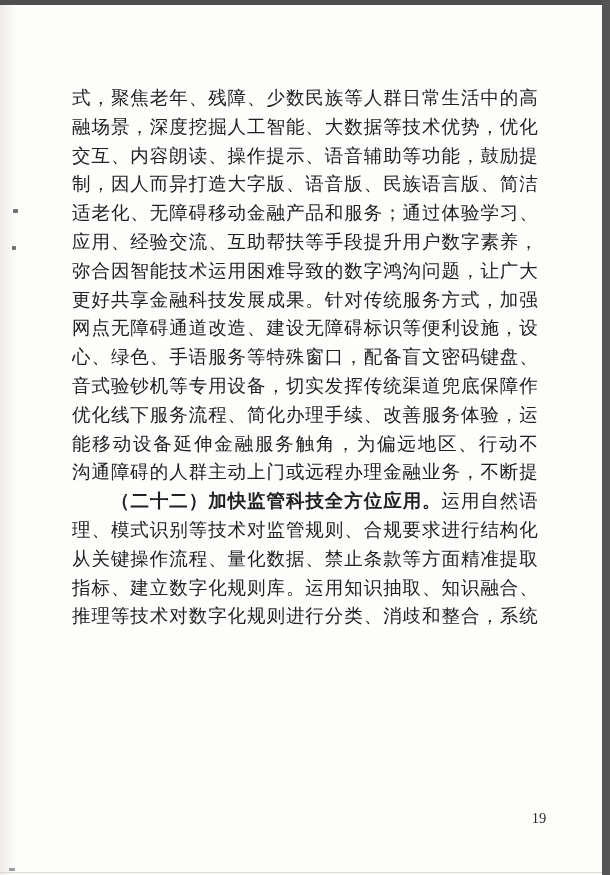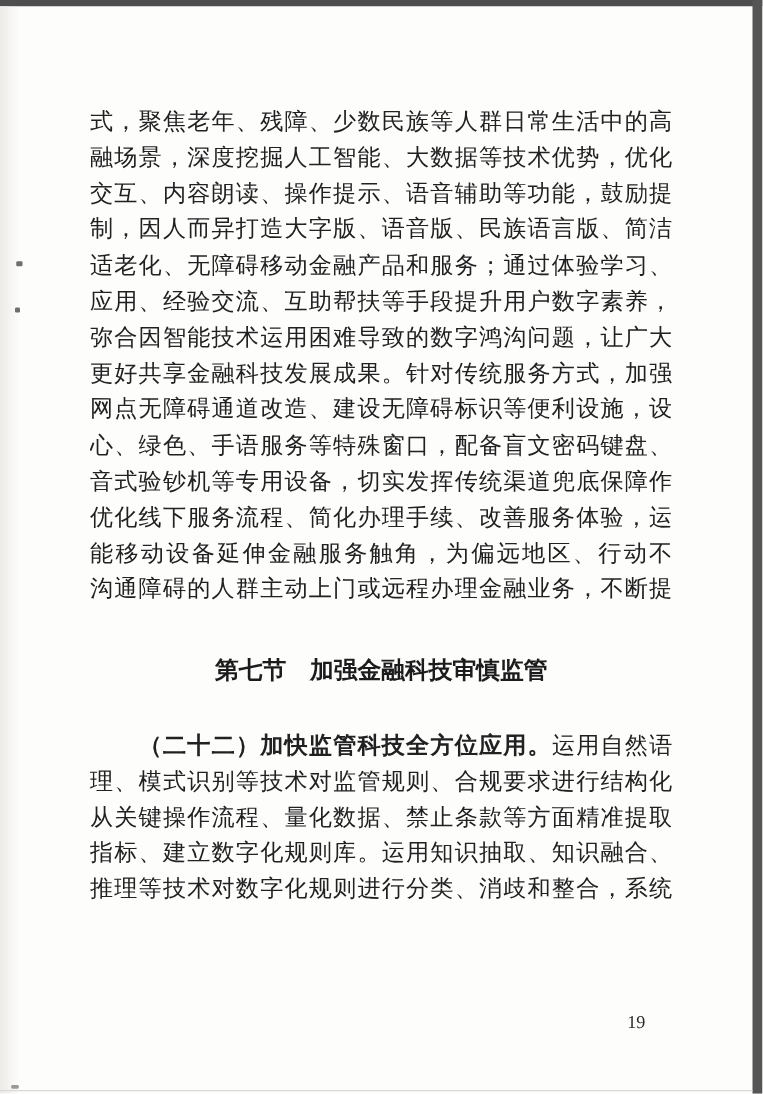--- a/index.html
+++ b/index.html
@@ -71,21 +71,21 @@
     line-height: 28.8px;
     height: 28.8px;
     text-align: center;
     text-align-last: center;
     font-weight: 700;
     color: #1c1c1c;
   }
 
   .page-number {
     position: absolute;
-    left: 494px; top: 808px;
+    left: 524px; top: 808px;
     width: 30px;
     font-size: 14.5px;
     line-height: 20px;
     text-align: center;
     color: #2a2a2a;
   }
 </style>
 </head>
 <body>
 
@@ -109,21 +109,20 @@
     <div class="line">应用、经验交流、互助帮扶等手段提升用户数字素养，着力</div>
     <div class="line">弥合因智能技术运用困难导致的数字鸿沟问题，让广大群众</div>
     <div class="line">更好共享金融科技发展成果。针对传统服务方式，加强实体</div>
     <div class="line">网点无障碍通道改造、建设无障碍标识等便利设施，设立爱</div>
     <div class="line">心、绿色、手语服务等特殊窗口，配备盲文密码键盘、可播</div>
     <div class="line">音式验钞机等专用设备，切实发挥传统渠道兜底保障作用；</div>
     <div class="line">优化线下服务流程、简化办理手续、改善服务体验，运用智</div>
     <div class="line">能移动设备延伸金融服务触角，为偏远地区、行动不便、有</div>
     <div class="line">沟通障碍的人群主动上门或远程办理金融业务，不断提升金</div>
 
-    <div class="heading">第七节　加强金融科技审慎监管</div>
 
     <div class="line indent">
       <span class="bold">（二十二）加快监管科技全方位应用。</span><span>运用自然语言处</span>
     </div>
     <div class="line">理、模式识别等技术对监管规则、合规要求进行结构化处理，</div>
     <div class="line">从关键操作流程、量化数据、禁止条款等方面精准提取分析</div>
     <div class="line">指标、建立数字化规则库。运用知识抽取、知识融合、知识</div>
     <div class="line">推理等技术对数字化规则进行分类、消歧和整合，系统梳理</div>
   </div>
 

